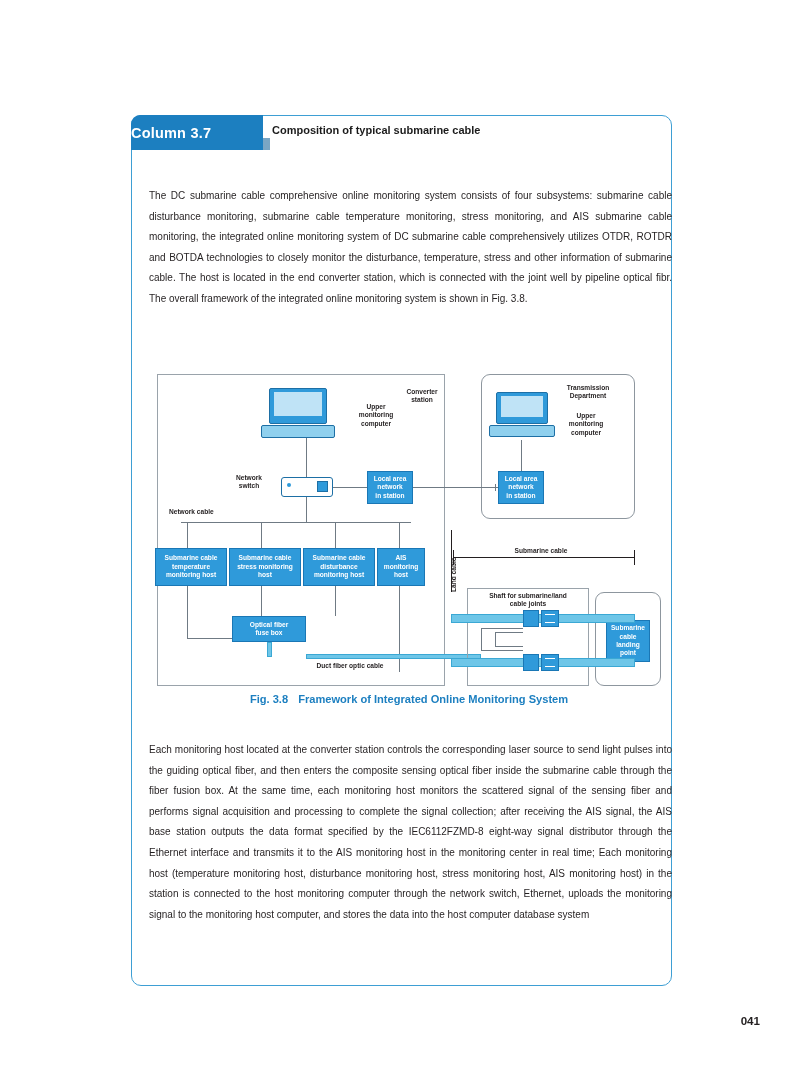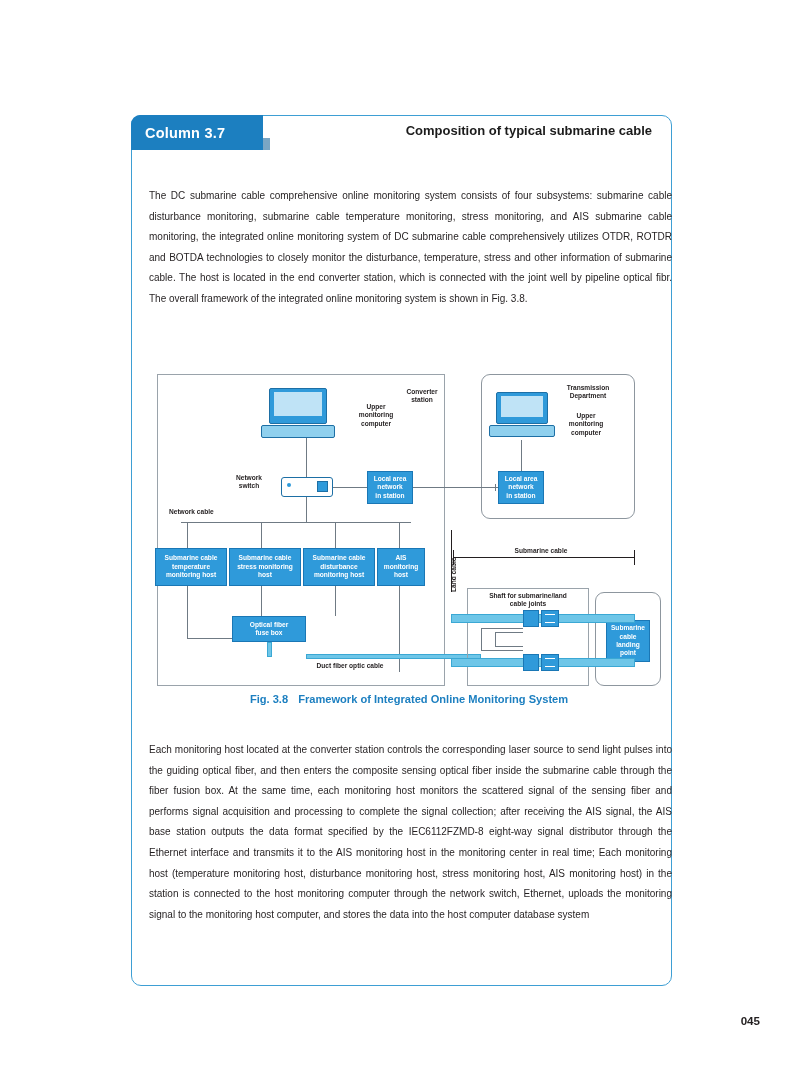--- a/index.html
+++ b/index.html
@@ -39,41 +39,40 @@
     top: 115px;
     width: 132px;
     height: 35px;
     background: #1c7fc0;
     border-top-left-radius: 9px;
     color: #ffffff;
     font-weight: bold;
     font-size: 14.5px;
     display: flex;
     align-items: center;
-    padding-left: 14px;
     box-sizing: border-box;
     letter-spacing: .2px;
   }
   .tab-shadow {
     position: absolute;
     left: 263px;
     top: 138px;
     width: 7px;
     height: 12px;
     background: #0d5d94;
     opacity: .55;
   }
   .column-title {
     position: absolute;
     left: 272px;
     top: 122px;
     width: 380px;
-    text-align: right;
-    font-weight: bold;
-    font-size: 13px;
+    text-align: left;
+    font-weight: bold;
+    font-size: 11px;
     line-height: 17px;
     color: #1b1b1b;
   }
   
   .para {
     position: absolute;
     font-size: 10px;
     line-height: 20.6px;
     text-align: justify;
     color: #231f20;
@@ -382,15 +381,15 @@
     <div class="fg-line" style="left:344px; top:276px; width:28px; height:1px;"></div>
 
   </div>
 
   <div class="fig-caption">
     <span class="capnum">Fig. 3.8</span><span>Framework of Integrated Online Monitoring System</span>
   </div>
 
   <div class="para" id="para-bottom">Each monitoring host located at the converter station controls the corresponding laser source to send light pulses into the guiding optical fiber, and then enters the composite sensing optical fiber inside the submarine cable through the fiber fusion box. At the same time, each monitoring host monitors the scattered signal of the sensing fiber and performs signal acquisition and processing to complete the signal collection; after receiving the AIS signal, the AIS base station outputs the data format specified by the IEC6112FZMD-8 eight-way signal distributor through the Ethernet interface and transmits it to the AIS monitoring host in the monitoring center in real time; Each monitoring host (temperature monitoring host, disturbance monitoring host, stress monitoring host, AIS monitoring host) in the station is connected to the host monitoring computer through the network switch, Ethernet, uploads the monitoring signal to the monitoring host computer, and stores the data into the host computer database system</div>
 
-  <div class="page-num">045</div>
+  <div class="page-num">041</div>
 
 </div>
 
 </body></html>

